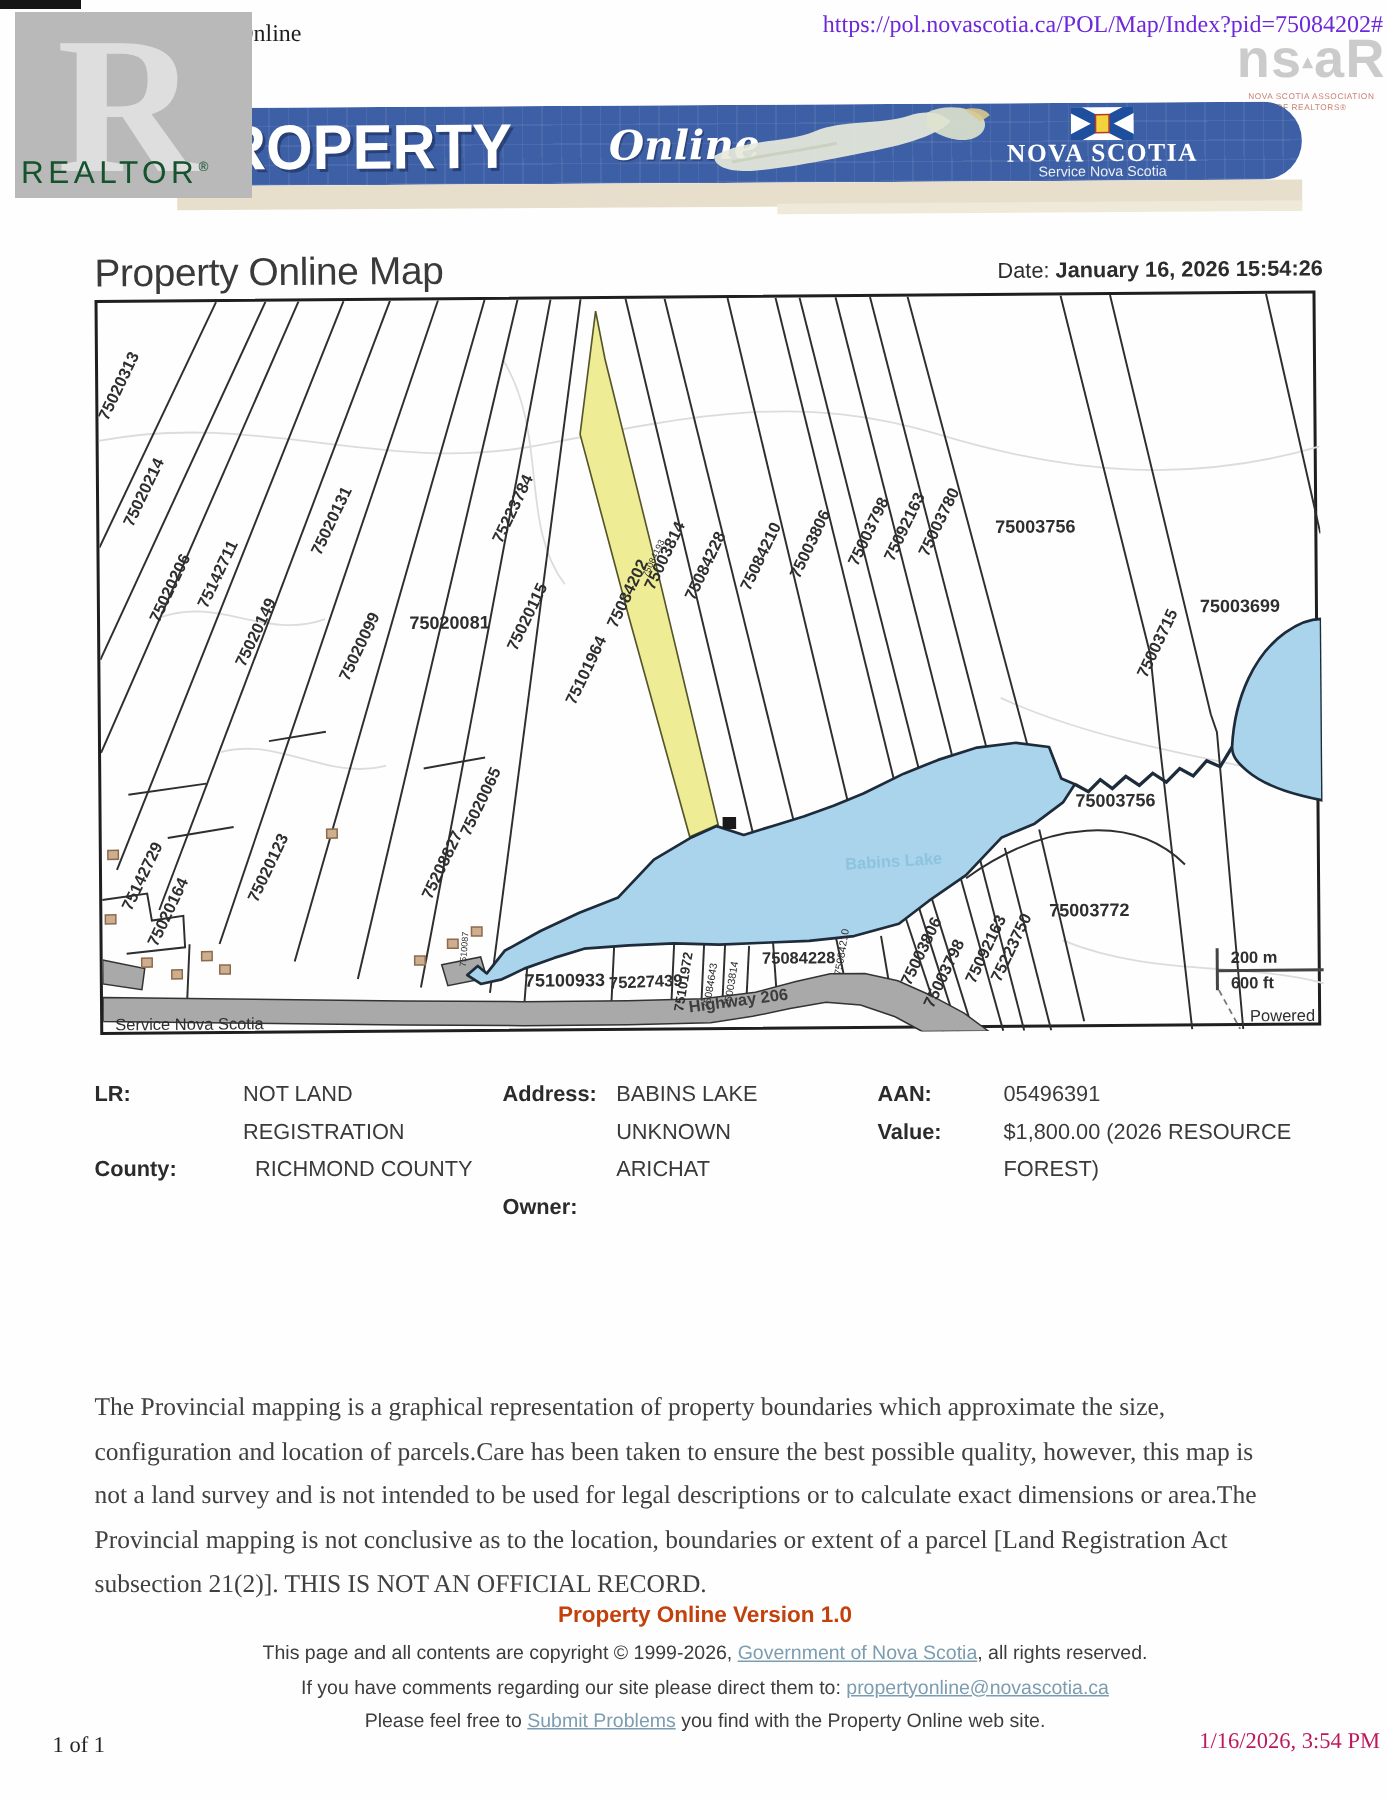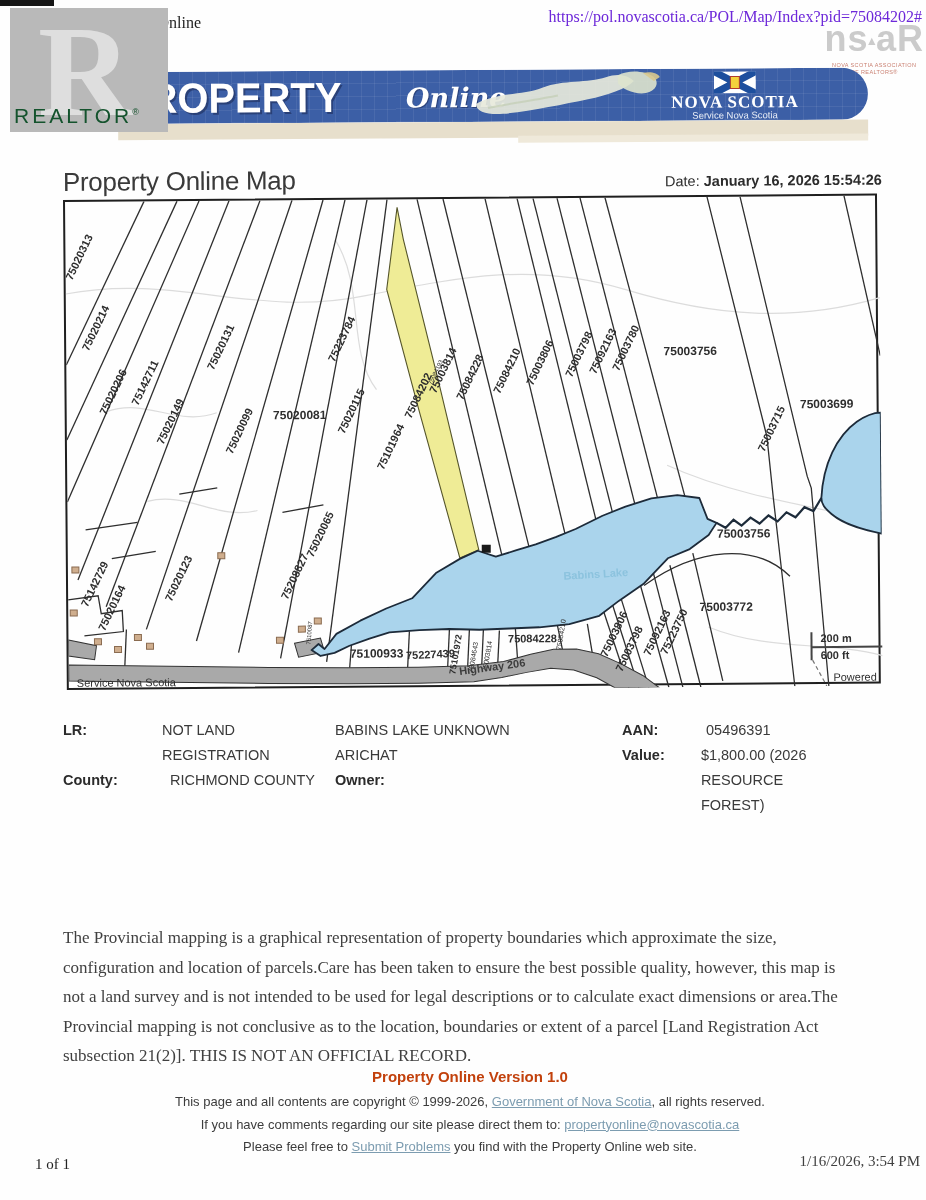--- a/index.html
+++ b/index.html
@@ -8,21 +8,21 @@
           font-family:"Liberation Sans", sans-serif; color:#3a3a3a; }
   .serif { font-family:"Liberation Serif", serif; }
 
   
   .corner-mark { position:absolute; left:0; top:0; width:54px; height:6px; background:#151515; }
 
   
   .print-header-title { position:absolute; left:22px; top:14px; font-size:16px; color:#1d1d1d; }
   .print-header-url { position:absolute; right:4px; top:8px; font-size:16px; color:#6d28d9; }
   .print-footer-page { position:absolute; left:35px; top:1156px; font-size:15px; color:#222; }
-  .print-footer-date { position:absolute; right:6px; top:1153px; font-size:15px; color:#404040; }
+  .print-footer-date { position:absolute; right:6px; top:1153px; font-size:15px; color:#be185d; }
 
   
   .realtor { position:absolute; left:10px; top:8px; z-index:30; }
   .realtor-box { width:158px; height:124px; background:#b9b9b9; position:relative; }
   .realtor-r { position:absolute; left:28px; top:-12px; font-family:"Liberation Serif", serif;
                font-weight:700; font-size:130px; color:#dedede; }
   .realtor-word { position:absolute; left:4px; top:96px; font-size:21px; letter-spacing:3px;
                   color:#14532d; background:rgba(255,255,255,.0); }
   .realtor-word sup { font-size:9px; }
 
@@ -67,21 +67,21 @@
   .map-box svg { display:block; }
 
   
   .details { position:absolute; left:63px; top:712px; width:818px; height:90px; font-size:14.5px; }
   .dcol { position:absolute; top:6px; }
   .drow { display:flex; line-height:25px; }
   .dlabel { font-weight:700; color:#2b2b2b; }
   .dvalue { color:#3a3a3a; white-space:pre-line; }
   .dcol1 { left:0; width:270px; }  .dcol1 .dlabel{width:107px;}
   .dcol2 { left:272px; width:250px; } .dcol2 .dlabel{width:76px;}
-  .dcol3 { left:522px; width:296px; } .dcol3 .dlabel{width:84px;margin-left:37px;}
+  .dcol3 { left:522px; width:296px; } .dcol3 .dlabel{width:84px;}
 
   .disclaimer { position:absolute; left:63px; top:923px; width:820px; font-size:17px;
                 line-height:29.5px; color:#404040; white-space:pre-line;font-family:Liberation Serif, serif; }
 
   .site-footer { position:absolute; left:63px; top:1068px; width:814px; text-align:center; color:#3c3c3c; }
   .sf-title { font-weight:700; font-size:15px; margin-bottom:6px; color:#c2410c; }
   .sf-line { font-size:13px; line-height:22.5px; }
   .sf-link { color:#7c9cb0; text-decoration:underline; cursor:pointer; }
 </style>
 </head>
@@ -298,20 +298,21 @@
         <span class="dlabel">LR:</span>
         <span class="dvalue">NOT LAND REGISTRATION</span>
       </div>
       <div class="drow">
         <span class="dlabel">County:</span>
         <span class="dvalue">RICHMOND COUNTY</span>
       </div>
     </div>
     <div class="dcol dcol2">
       <div class="drow">
+        <span class="dlabel">Address:</span>
         <span class="dvalue">BABINS LAKE UNKNOWN
 ARICHAT</span>
       </div>
       <div class="drow">
         <span class="dlabel">Owner:</span>
       </div>
     </div>
     <div class="dcol dcol3">
       <div class="drow">
         <span class="dlabel">AAN:</span>

